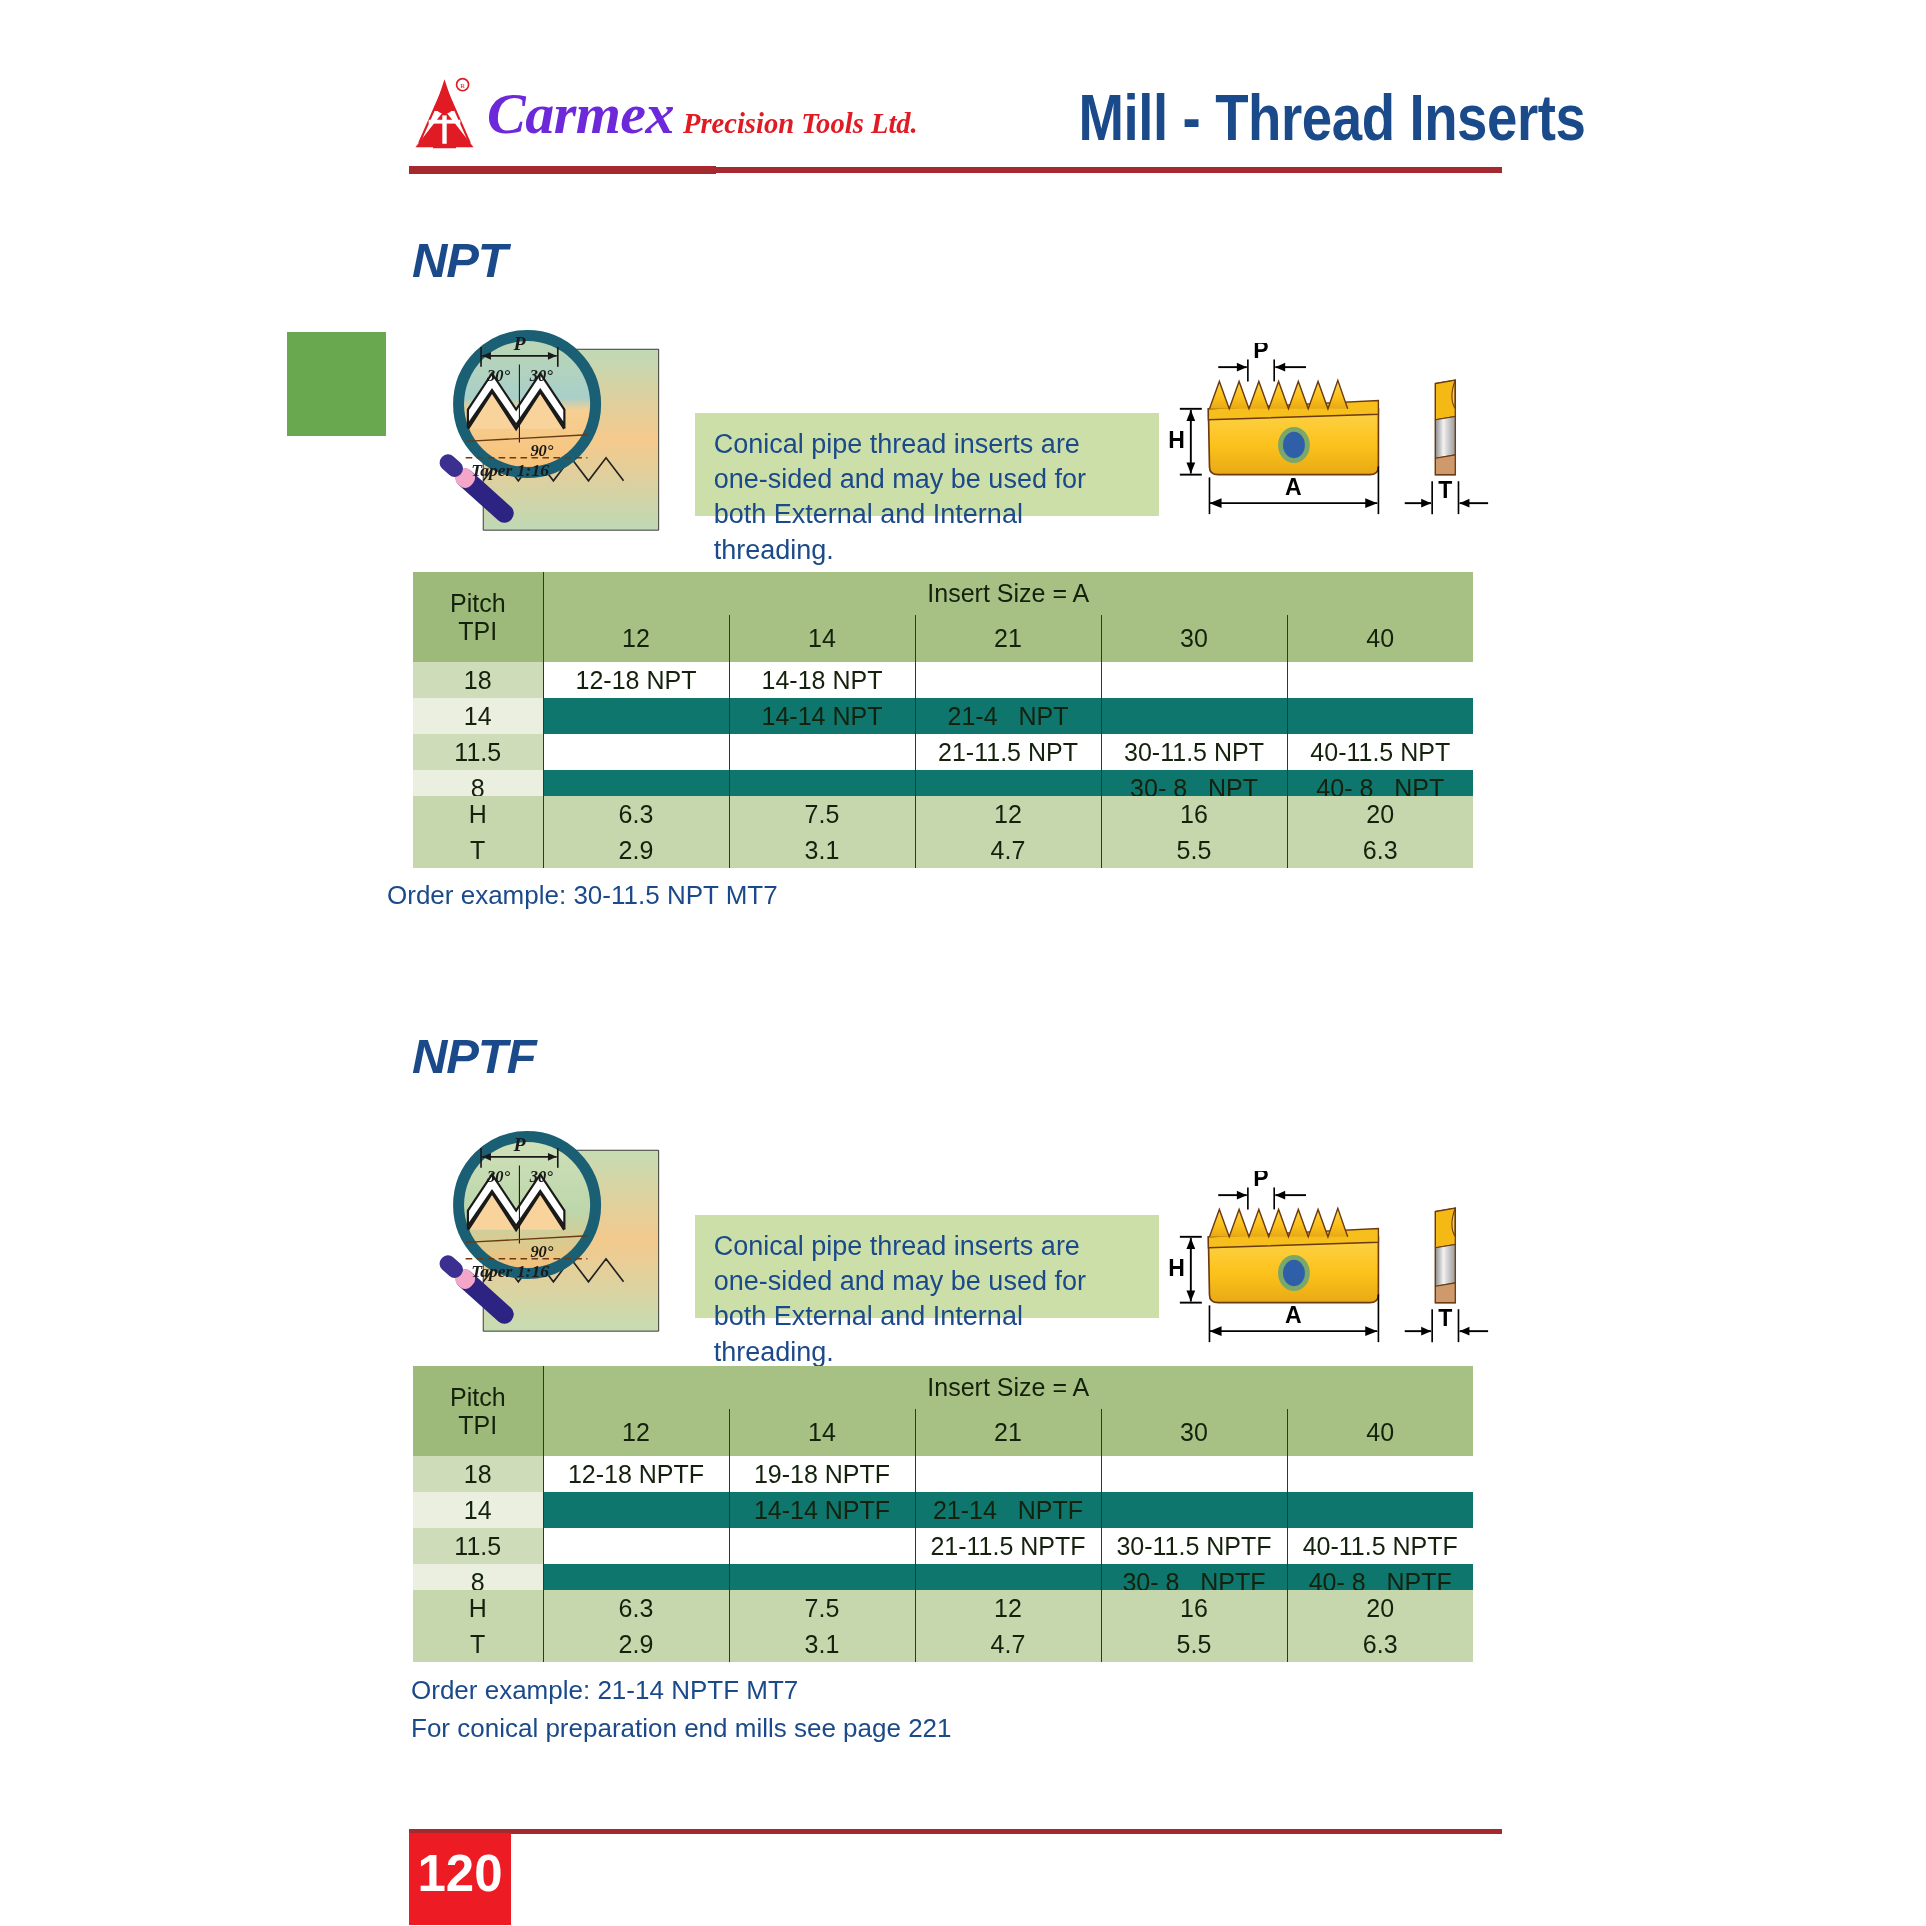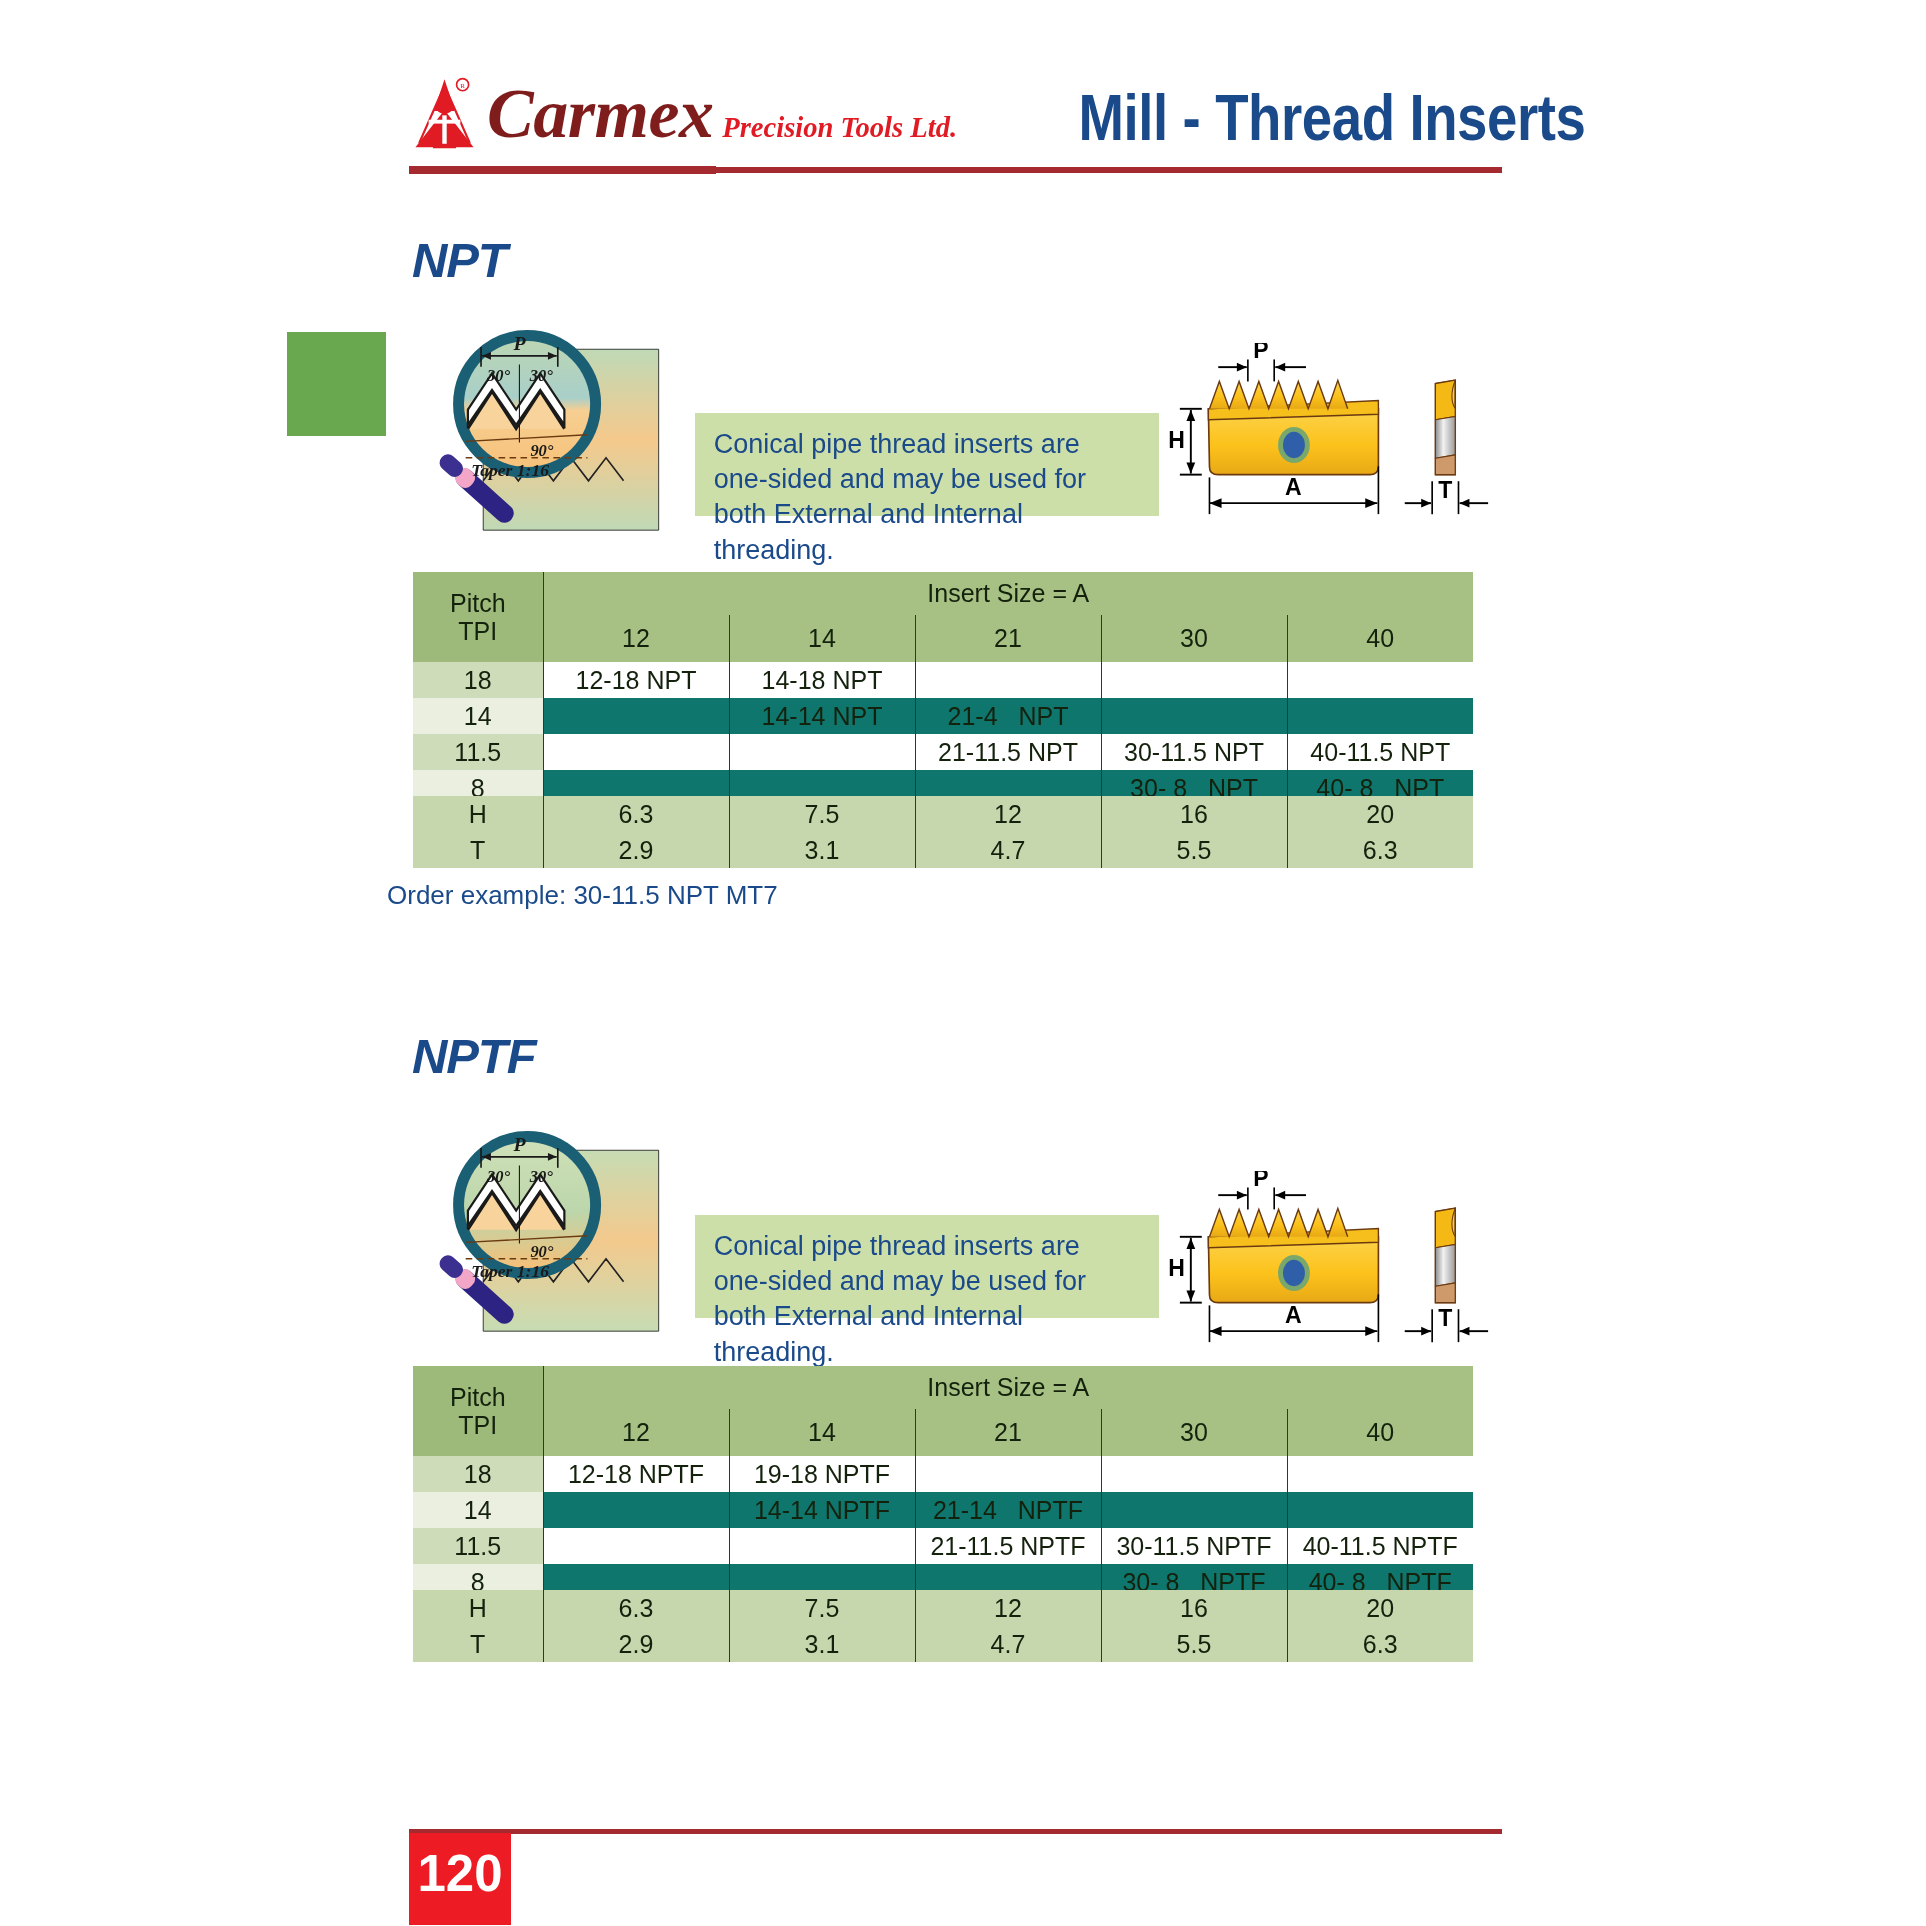--- a/index.html
+++ b/index.html
@@ -13,21 +13,21 @@
   .page{position:absolute;inset:0;}
 
   
   .hdr{position:absolute;left:0;top:0;width:1926px;height:181px;}
   .logo-wrap{position:absolute;left:412px;top:77px;display:flex;align-items:center;gap:10px;}
   .logo-mark{width:65px;height:74px;position:relative;flex:none;}
   .logo-text{display:flex;align-items:baseline;gap:8.8px;}
   .logo-name{
     font-family:"Liberation Serif",serif;
     font-weight:bold;font-style:italic;
-    font-size:70px;color:#7f1d1d;letter-spacing:-0.5px;line-height:1;text-align:center;
+    font-size:58px;color:#6d28d9;letter-spacing:-0.5px;line-height:1;text-align:center;
   }
   .logo-sub{
     font-family:"Liberation Serif",serif;
     font-weight:bold;font-style:italic;
     font-size:28.6px;color:#e01b24;line-height:1;
   }
   .hdr-title{
     position:absolute;right:340px;top:80px;
     font-family:"Liberation Sans",sans-serif;
     font-weight:bold;font-size:65px;color:#1b4a8a;
@@ -491,19 +491,21 @@
           <td class="ht" style="height:36px">T</td>
           <td class="ht vline">2.9</td>
           <td class="ht vline">3.1</td>
           <td class="ht vline">4.7</td>
           <td class="ht vline">5.5</td>
           <td class="ht vline">6.3</td>
         </tr>
       </tbody>
     </table>
 
+  <div class="note" style="left:411px;top:1672px;">Order example:  21-14 NPTF MT7
+For conical preparation end mills see page 221</div>
 
   <div class="ftr-rule"></div>
   <div class="ftr-box"></div>
   <div class="ftr-num">120</div>
 
 </div>
 
 
 </body></html>

